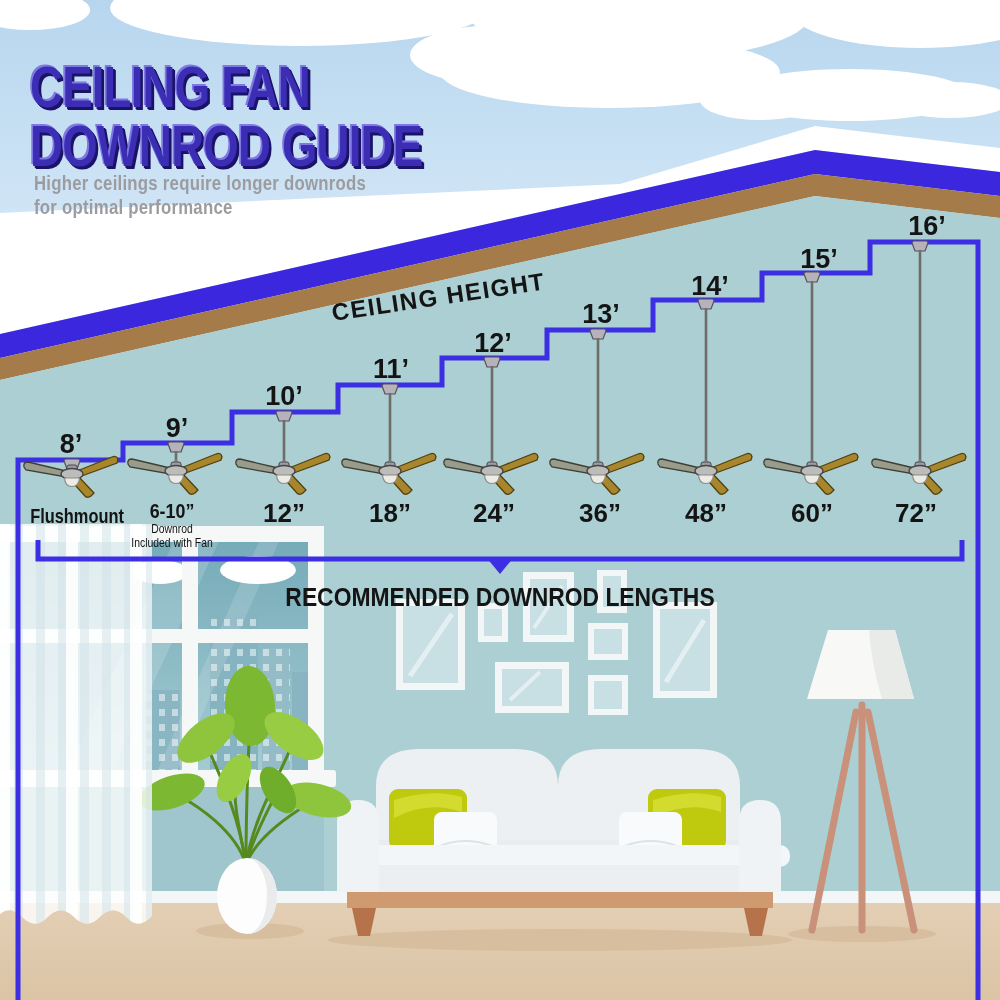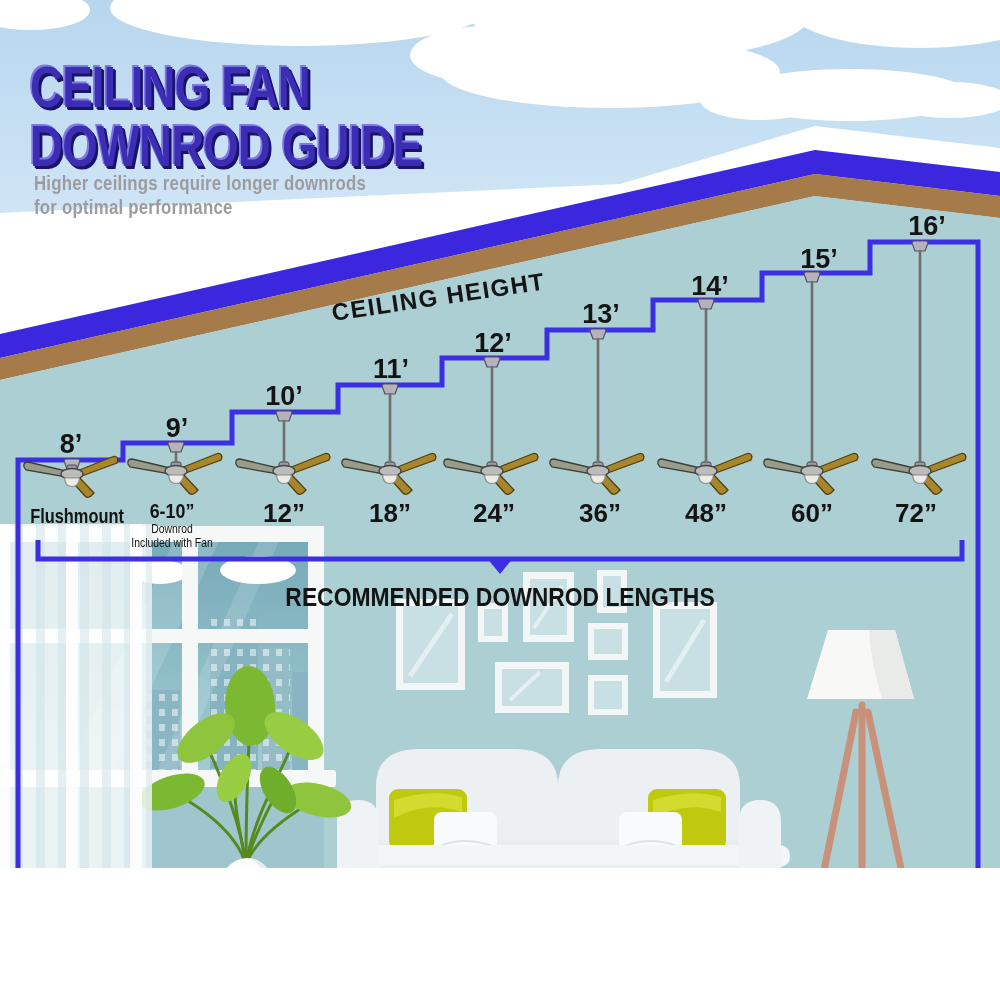--- a/index.html
+++ b/index.html
@@ -1,16 +1,16 @@
 <!DOCTYPE html>
 <html><head>
 <meta charset="utf-8">
 <style>
   html,body{margin:0;padding:0;background:#fff}
-  .stage{position:relative;width:1000px;height:868px;overflow:hidden;
+  .stage{position:relative;width:1000px;height:1000px;overflow:hidden;
          font-family:"Liberation Sans",sans-serif;background:#a16207}
   svg.scene{position:absolute;left:0;top:0;width:1000px;height:1000px;display:block}
   
   .lbl{font-family:"Liberation Sans",sans-serif;font-weight:700;fill:#141414}
   .reg{font-weight:400}
   .title3d{font-family:"Liberation Sans",sans-serif;font-weight:700;fill:#3b2eb4;
            letter-spacing:-1px;
            text-shadow:-2px -2px 0 #8078e2, 2px 2px 0 #1b1367, 3px 3px 0 #1b1367;}
   .subtt{font-family:"Liberation Sans",sans-serif;font-weight:700;fill:#9c9ca0;letter-spacing:.3px}
   .axis{letter-spacing:1.5px}

